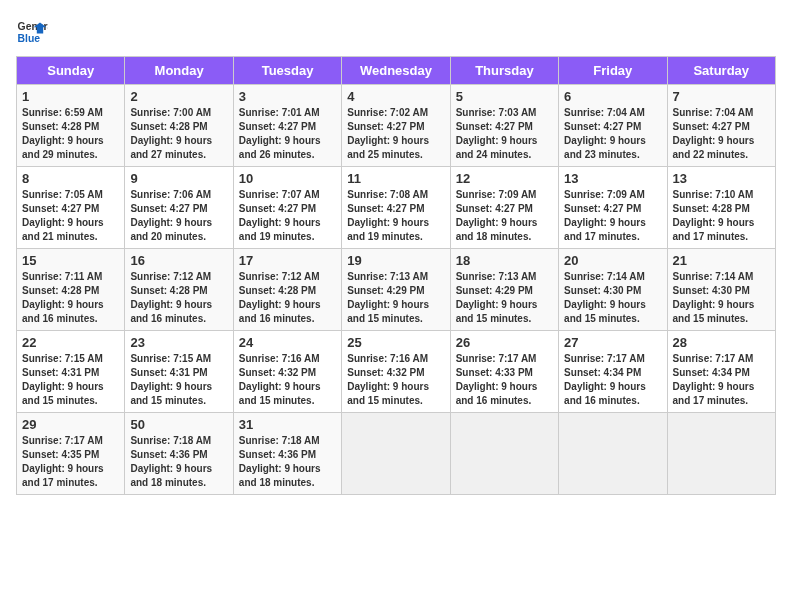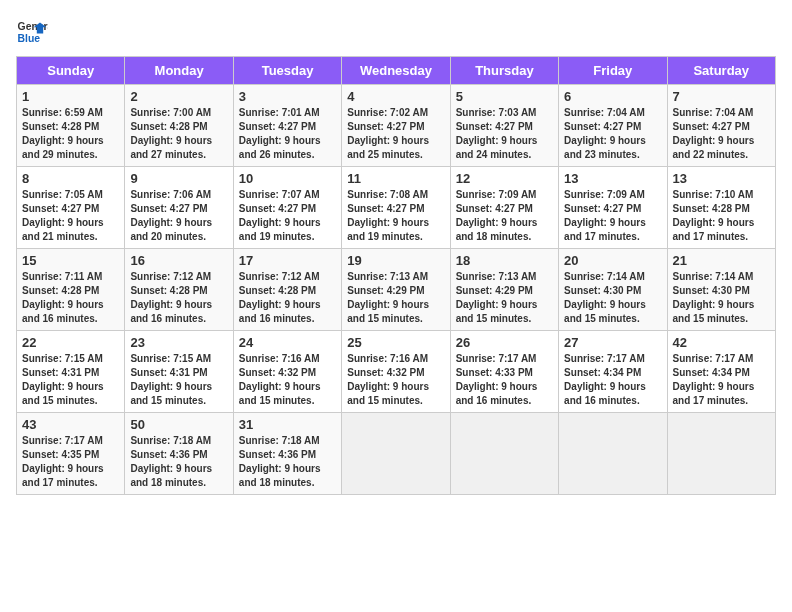--- a/index.html
+++ b/index.html
@@ -351,32 +351,32 @@
         <td>
           <span class="day-number">27</span>
           <div class="day-info">
             Sunrise: 7:17 AM<br>
             Sunset: 4:34 PM<br>
             Daylight: 9 hours<br>
             and 16 minutes.
           </div>
         </td>
         <td>
-          <span class="day-number">42</span>
+          <span class="day-number">28</span>
           <div class="day-info">
             Sunrise: 7:17 AM<br>
             Sunset: 4:34 PM<br>
             Daylight: 9 hours<br>
             and 17 minutes.
           </div>
         </td>
       </tr>
       <tr>
         <td>
-          <span class="day-number">43</span>
+          <span class="day-number">29</span>
           <div class="day-info">
             Sunrise: 7:17 AM<br>
             Sunset: 4:35 PM<br>
             Daylight: 9 hours<br>
             and 17 minutes.
           </div>
         </td>
         <td>
           <span class="day-number">50</span>
           <div class="day-info">

